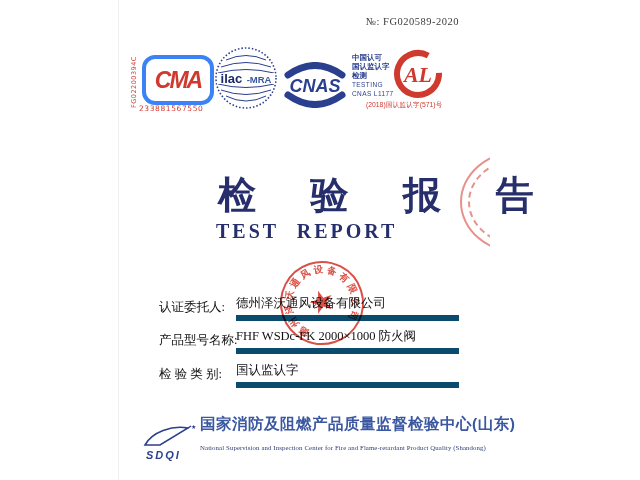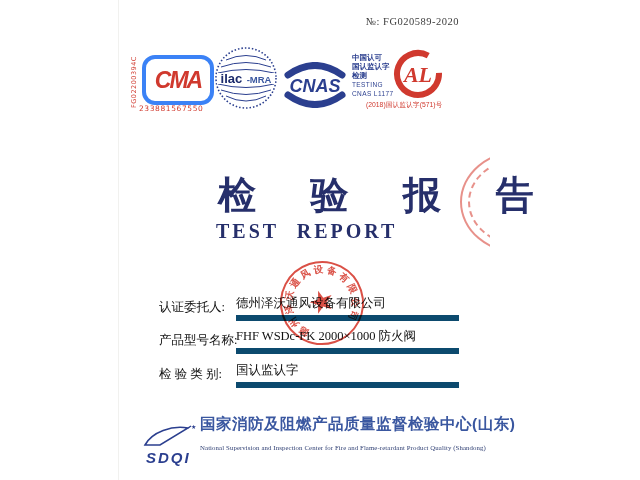--- a/index.html
+++ b/index.html
@@ -71,21 +71,21 @@
     border:2.5px solid #d5382c;border-radius:50%;}
   .seal-star{position:absolute;left:50%;top:50%;transform:translate(-50%,-54%);
     color:#d5382c;font-size:30px;line-height:1;}
   .seal-char{position:absolute;left:50%;top:50%;color:#d5382c;
     font-size:9.5px;font-weight:bold;font-family:"Liberation Sans",sans-serif;}
 
   
   .footer-logo{position:absolute;left:142px;top:423px;}
   .footer-logo-text{position:absolute;left:146px;top:449px;color:#2b3f8f;
     font-family:"Liberation Sans",sans-serif;font-weight:bold;font-style:italic;
-    font-size:15px;letter-spacing:2px;}
+    font-size:11px;letter-spacing:2px;}
   .footer-zh{position:absolute;left:200px;top:414px;
     font-family:"Liberation Sans",sans-serif;font-weight:bold;
     font-size:15.5px;letter-spacing:0.5px;color:#3a57a0;white-space:nowrap;}
   .footer-en{position:absolute;left:200px;top:444px;font-size:6.8px;
     color:#2f3f73;letter-spacing:0.1px;white-space:nowrap;}
 </style>
 </head>
 <body>
 
 <div class="scan-edge"></div>

